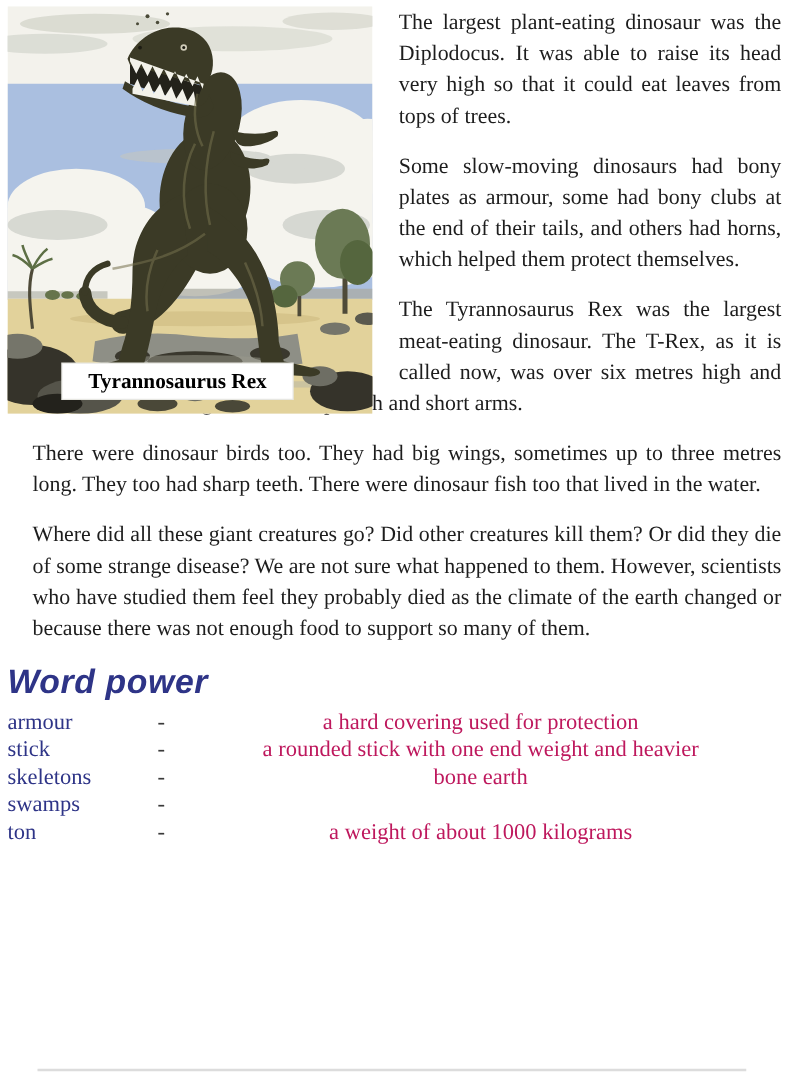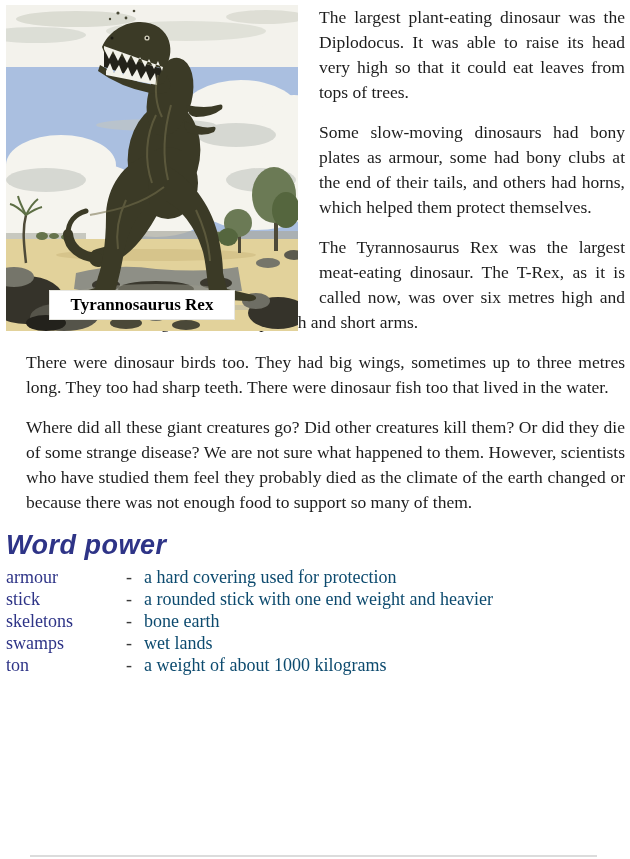--- a/index.html
+++ b/index.html
@@ -49,21 +49,21 @@
     color: #2e3487;
     margin: 0 0 5px 0;
   }
   .wp-row {
     display: grid;
     grid-template-columns: 108px 30px 1fr;
     font-size: 18px; line-height: 22px;
   }
   .wp-word { color: #2e3487; }
   .wp-dash { color: #3a3a3a; text-align: center; }
-  .wp-def  { color: #0c4a6e; }
+  .wp-def  { color: #be185d; text-align: center; }
 
   .footer-line {
     position: absolute;
     left: 30px; bottom: 2px;
     width: 567px; height: 2px;
     background: #dcdcdc;
   }
 </style>
 </head>
 <body>
@@ -223,21 +223,20 @@
       <span class="wp-def">a rounded stick with one end weight and heavier</span>
     </div>
     <div class="wp-row">
       <span class="wp-word">skeletons</span>
       <span class="wp-dash">-</span>
       <span class="wp-def">bone earth</span>
     </div>
     <div class="wp-row">
       <span class="wp-word">swamps</span>
       <span class="wp-dash">-</span>
-      <span class="wp-def">wet lands</span>
     </div>
     <div class="wp-row">
       <span class="wp-word">ton</span>
       <span class="wp-dash">-</span>
       <span class="wp-def">a weight of about 1000 kilograms</span>
     </div>
   </div>
 
   <div class="footer-line"></div>
 </div>

